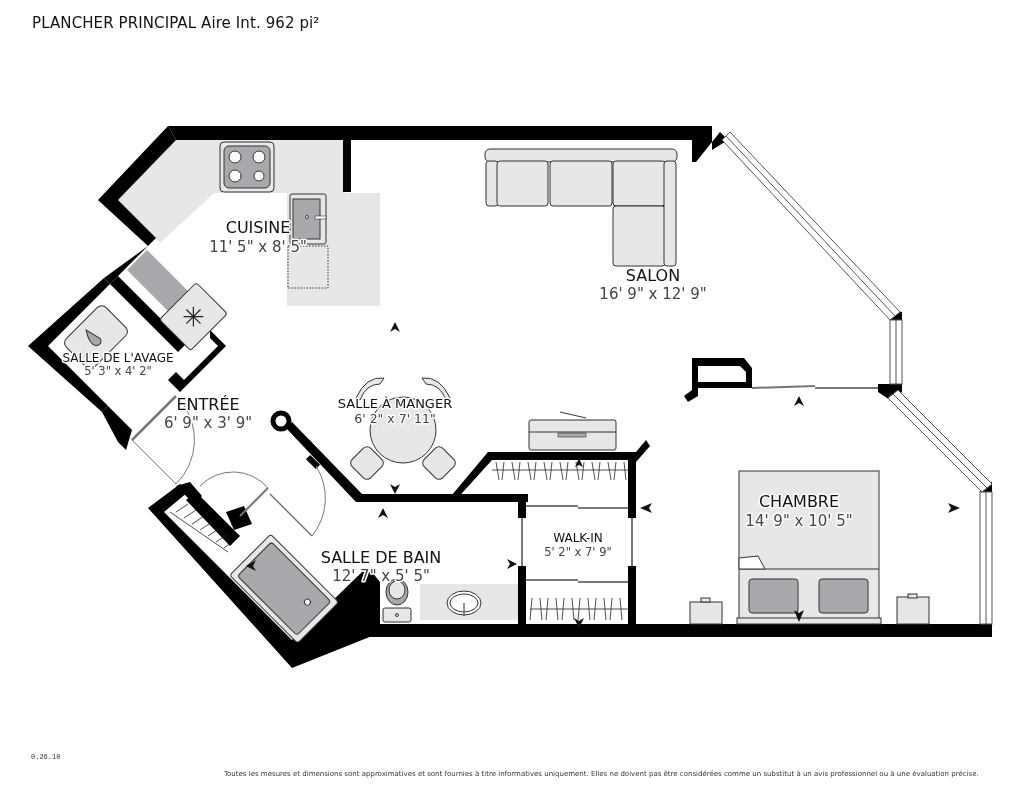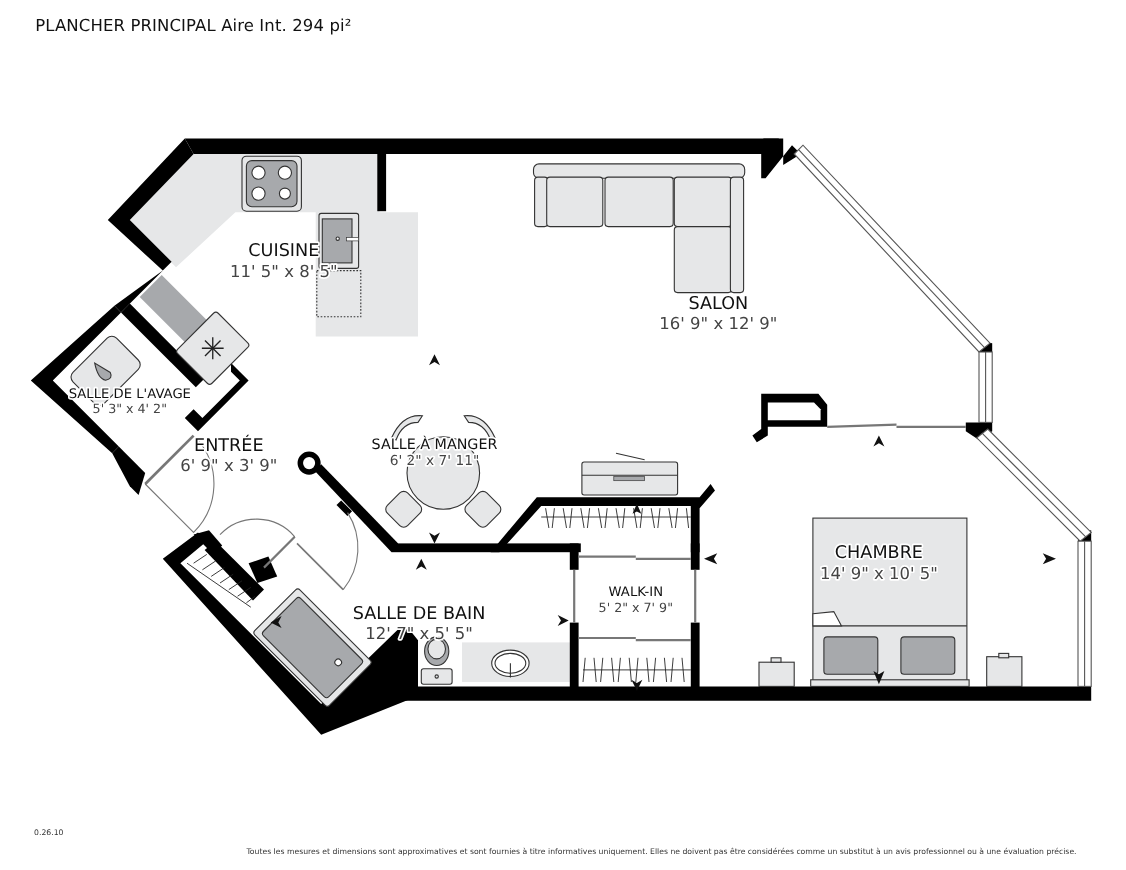--- a/index.html
+++ b/index.html
@@ -1,32 +1,32 @@
 <!DOCTYPE html>
 <html><head>
 <meta charset="utf-8">
 <style>
   html, body { margin:0; padding:0; background:#ffffff; }
   body { width:1024px; height:791px; position:relative; overflow:hidden; font-family:"DejaVu Sans", sans-serif; }
   .title { position:absolute; left:32px; top:14px; font-size:15px; color:#111; letter-spacing:0.1px; }
-  .version { position:absolute; left:31px; top:753px; font-size:7px; color:#333; }
+  .version { position:absolute; left:31px; top:753px; font-size:7px; color:#333;font-family:Liberation Mono, monospace; }
   .disclaimer { position:absolute; left:224px; top:770px; font-size:7px; color:#333; white-space:nowrap; }
   svg { position:absolute; left:0; top:0; }
   .rname { font-family:"DejaVu Sans", sans-serif; font-size:16px; fill:#111; text-anchor:middle; }
   .rdim { font-family:"DejaVu Sans", sans-serif; font-size:15px; fill:#444; text-anchor:middle; }
   .rname.small { font-size:13px; }
   .rdim.small { font-size:12.5px; }
   .rname.xs { font-size:12px; }
   .rdim.xs { font-size:11.5px; }
   .halo { paint-order:stroke; stroke:#ffffff; stroke-width:3px; stroke-linejoin:round; }
 </style>
 </head>
 <body>
 
-<div class="title">PLANCHER PRINCIPAL Aire Int. 294 pi²</div>
+<div class="title">PLANCHER PRINCIPAL Aire Int. 962 pi²</div>
 
 <svg width="1024" height="791" viewBox="0 0 1024 791">
 
   <g>
     <polygon points="176,140 345,140 345,193 380,193 380,306 287,306 287,193 214,193 160,243 118,200" fill="#e6e7e8"></polygon>
     <polygon points="127,270 147,250 192,295 172,315" fill="#a7a9ac"></polygon>
   </g>
 
   <rect x="420" y="584" width="100" height="36" fill="#e6e7e8"></rect>
 

